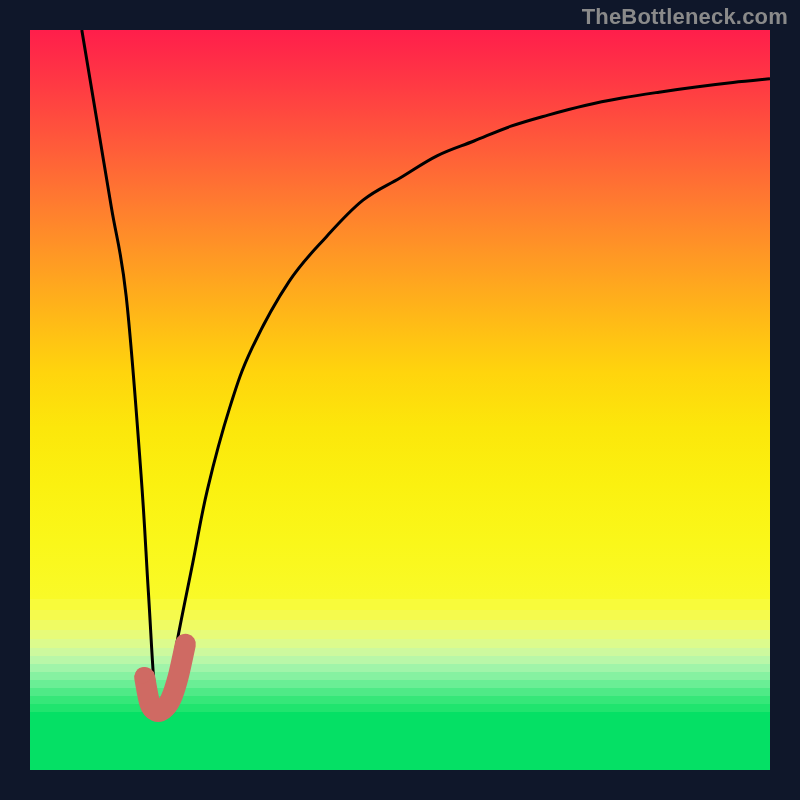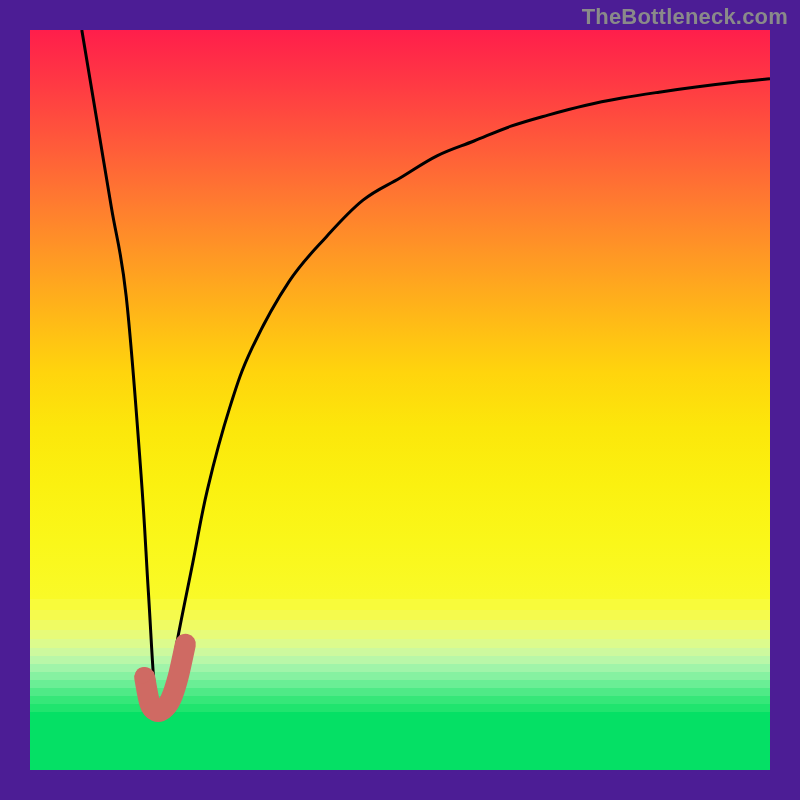--- a/index.html
+++ b/index.html
@@ -10,21 +10,21 @@
     overflow: hidden;
     background: #000;
     font-family: Arial, Helvetica, sans-serif;
   }
   .frame {
     position: absolute;
     left: 0;
     top: 0;
     width: 800px;
     height: 800px;
-    background: #4c1d95;
+    background: #0f172a;
     text-align: right;
   }
   .plot-area {
     position: absolute;
     left: 30px;
     top: 30px;
     width: 740px;
     height: 740px;
   }
   .bg-top {

